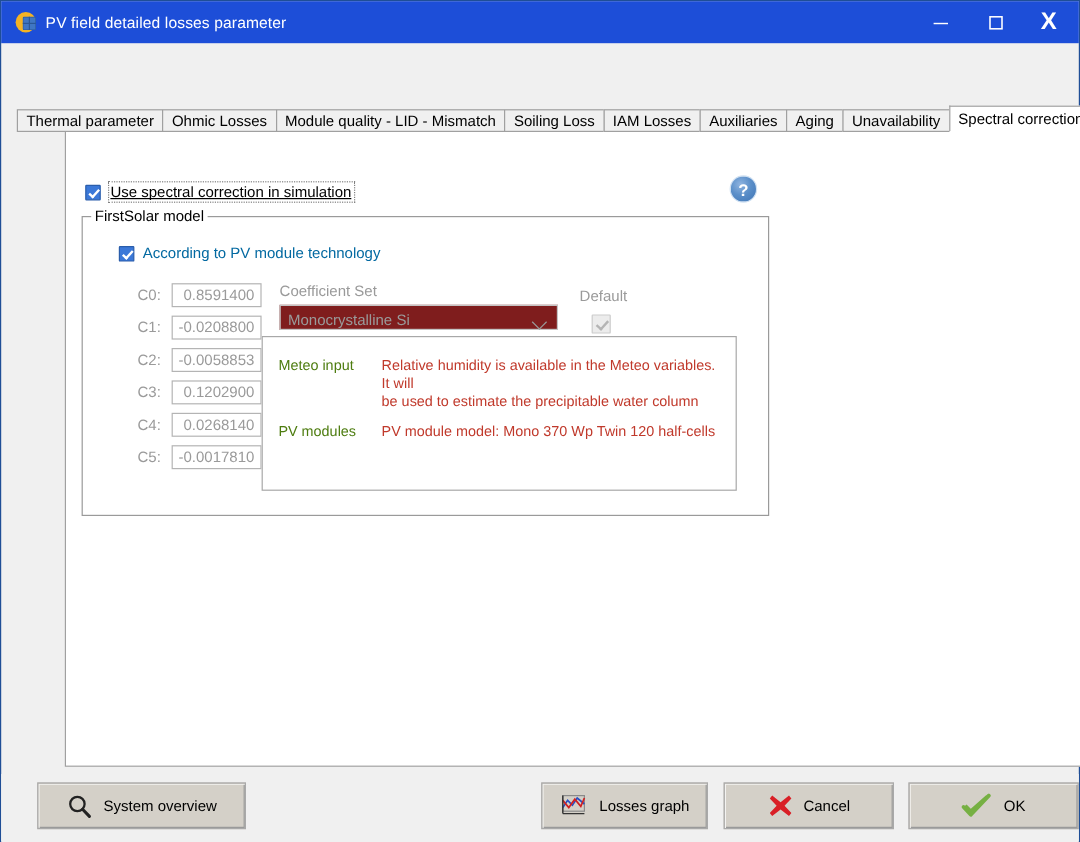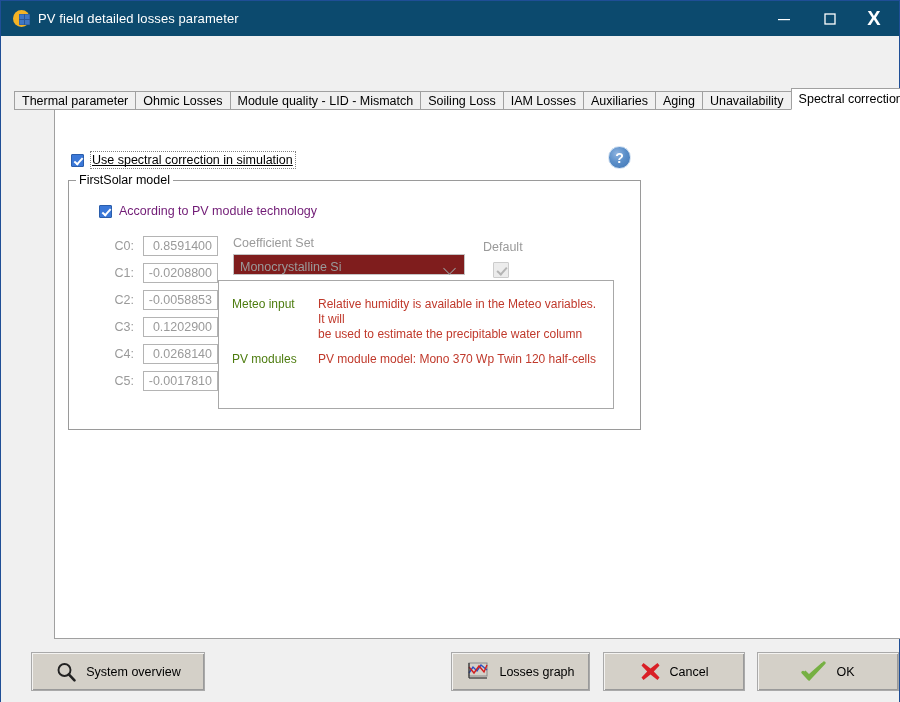--- a/index.html
+++ b/index.html
@@ -18,21 +18,21 @@
     width: 900px; height: 702px;
     background: #f0f0f0;
     border: 1px solid #1f4e96;
   }
 
   
   #titlebar {
     position: absolute;
     left: 0; top: 0;
     width: 898px; height: 35px;
-    background: #0c4a6e;
+    background: #1d4ed8;
     display: flex;
     align-items: center;
   }
   #app-icon {
     position: relative;
     width: 17px; height: 17px;
     margin-left: 12px;
     flex: 0 0 auto;
   }
   #app-icon .sun {
@@ -192,21 +192,21 @@
     color: #000000;
   }
   #according-row {
     position: absolute;
     left: 44px; top: 94px;
     display: flex; align-items: center;
     cursor: default;
   }
   #according-label {
     font-size: 12.5px;
-    color: #701a75;
+    color: #0369a1;
     margin-left: 7px;
   }
 
   
   .coef-row {
     position: absolute;
     left: 45px;
     display: flex;
     align-items: center;
     height: 20px;

